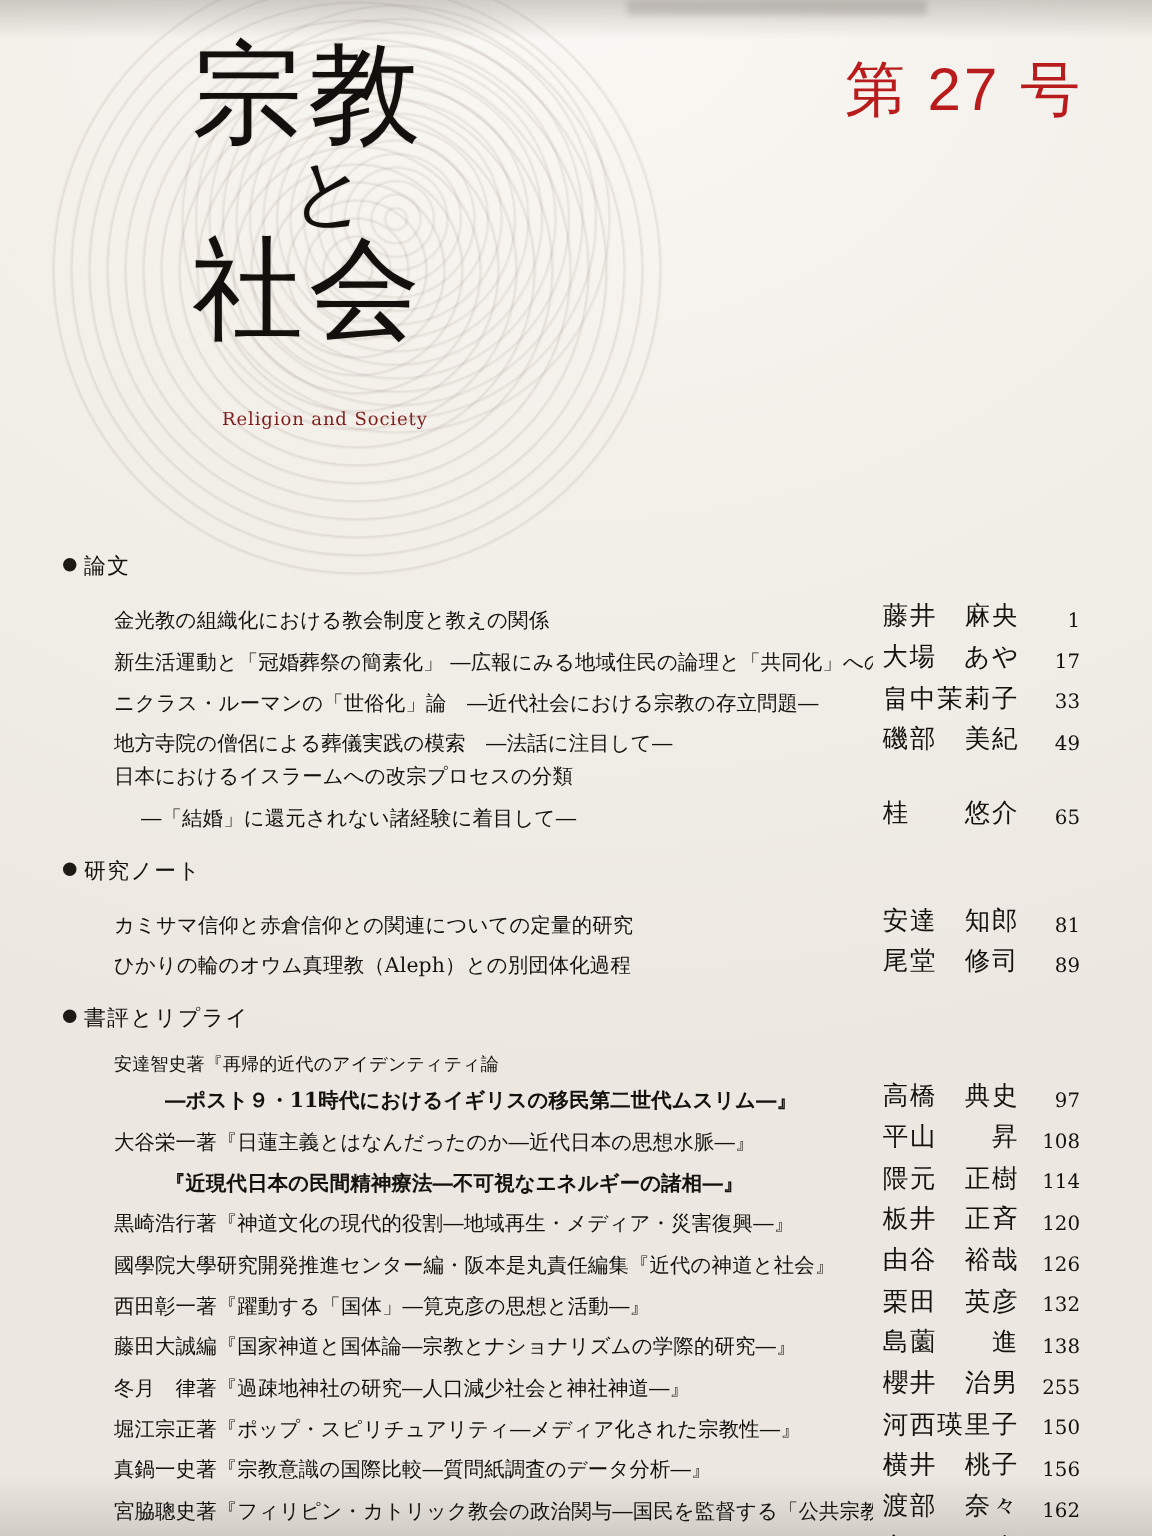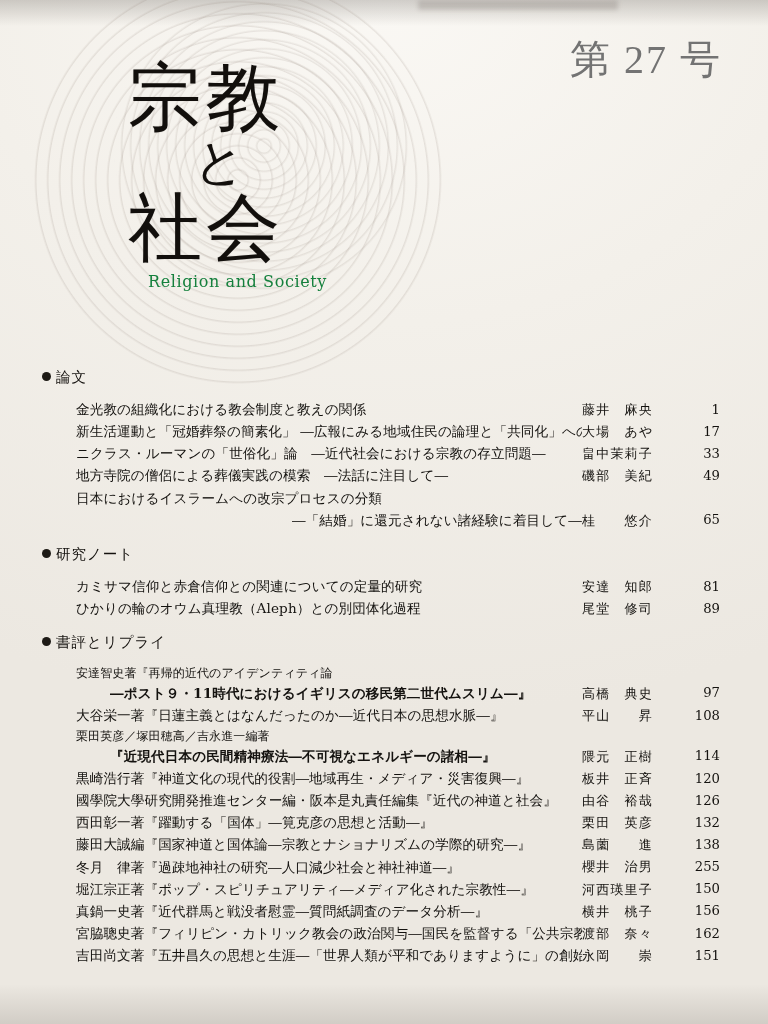--- a/index.html
+++ b/index.html
@@ -71,45 +71,45 @@
         rgba(150,136,126,0.00) 6px,
         rgba(140,126,116,0.18) 7px,
         rgba(140,126,116,0.00) 9px);
   }
   .issue-no {
     position: absolute;
     right: 46px;
     top: 32px;
     font-size: 40px;
     letter-spacing: 2px;
-    color: #737373;
-    font-family: Liberation Serif, serif;
+    color: #b91c1c;
+    font-family: Liberation Sans, sans-serif;
     white-space: nowrap;
   }
   .title-jp {
     position: absolute;
     left: 128px;
-    top: 60px;
+    top: 26px;
     width: 230px;
     font-size: 74px;
     line-height: 1.02;
     letter-spacing: 4px;
     color: #120f0c;
     text-shadow: 0 0 1px rgba(0,0,0,0.25);
   }
   .title-jp .l1 { display: block; }
   .title-jp .l2 { display: block; padding-left: 66px; font-size: 50px; line-height: 1.1; }
   .title-jp .l3 { display: block; }
   .title-en {
     position: absolute;
     left: 148px;
     top: 272px;
-    font-size: 16px;
+    font-size: 12px;
     letter-spacing: 0.6px;
-    color: #15803d;
+    color: #7f1d1d;
     font-family: "DejaVu Serif", "Liberation Serif", serif;
     font-style: normal;
   }
   .header-crop {
     position: absolute;
     right: 150px;
     top: 0px;
     width: 200px;
     height: 10px;
     background: rgba(70,62,54,0.18);
@@ -159,28 +159,27 @@
     white-space: nowrap;
     overflow: hidden;
     letter-spacing: 0.1px;
   }
   li.entry.sub .etitle {
     padding-left: 56px;
     font-weight: bold;
   }
   li.entry.indent2 .etitle {
     padding-left: 40px;
-    text-align: right;
   }
   li.entry .author {
     flex: 0 0 104px;
-    text-align: left;
+    text-align: center;
     white-space: nowrap;
     letter-spacing: 1.2px;
-    font-size: 13px;
+    font-size: 17px;
   }
   li.entry .page {
     flex: 0 0 34px;
     text-align: right;
     font-family: "DejaVu Serif", "Liberation Serif", serif;
     font-size: 13.2px;
   }
   li.entry .author.empty,
   li.entry .page.empty { visibility: hidden; }
 
@@ -271,21 +270,20 @@
         <li class="entry sub">
           <span class="etitle">―ポスト９・11時代におけるイギリスの移民第二世代ムスリム―』</span>
           <span class="author">高橋　典史</span>
           <span class="page">97</span>
         </li>
         <li class="entry">
           <span class="etitle">大谷栄一著『日蓮主義とはなんだったのか―近代日本の思想水脈―』</span>
           <span class="author">平山　　昇</span>
           <span class="page">108</span>
         </li>
-        <li class="grouphead">栗田英彦／塚田穂高／吉永進一編著</li>
         <li class="entry sub">
           <span class="etitle">『近現代日本の民間精神療法―不可視なエネルギーの諸相―』</span>
           <span class="author">隈元　正樹</span>
           <span class="page">114</span>
         </li>
         <li class="entry">
           <span class="etitle">黒崎浩行著『神道文化の現代的役割―地域再生・メディア・災害復興―』</span>
           <span class="author">板井　正斉</span>
           <span class="page">120</span>
         </li>
@@ -308,21 +306,21 @@
           <span class="etitle">冬月　律著『過疎地神社の研究―人口減少社会と神社神道―』</span>
           <span class="author">櫻井　治男</span>
           <span class="page">255</span>
         </li>
         <li class="entry">
           <span class="etitle">堀江宗正著『ポップ・スピリチュアリティ―メディア化された宗教性―』</span>
           <span class="author">河西瑛里子</span>
           <span class="page">150</span>
         </li>
         <li class="entry">
-          <span class="etitle">真鍋一史著『近代群馬と戦没者慰霊―質問紙調査のデータ分析―』</span>
+          <span class="etitle">真鍋一史著『宗教意識の国際比較―質問紙調査のデータ分析―』</span>
           <span class="author">横井　桃子</span>
           <span class="page">156</span>
         </li>
         <li class="entry">
           <span class="etitle">宮脇聰史著『フィリピン・カトリック教会の政治関与―国民を監督する「公共宗教」―』</span>
           <span class="author">渡部　奈々</span>
           <span class="page">162</span>
         </li>
         <li class="entry">
           <span class="etitle">吉田尚文著『五井昌久の思想と生涯―「世界人類が平和でありますように」の創始者―』</span>

